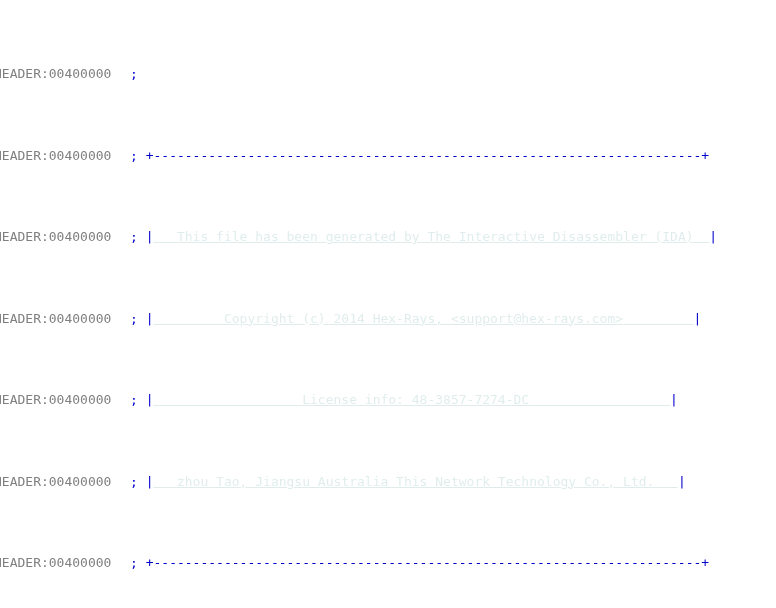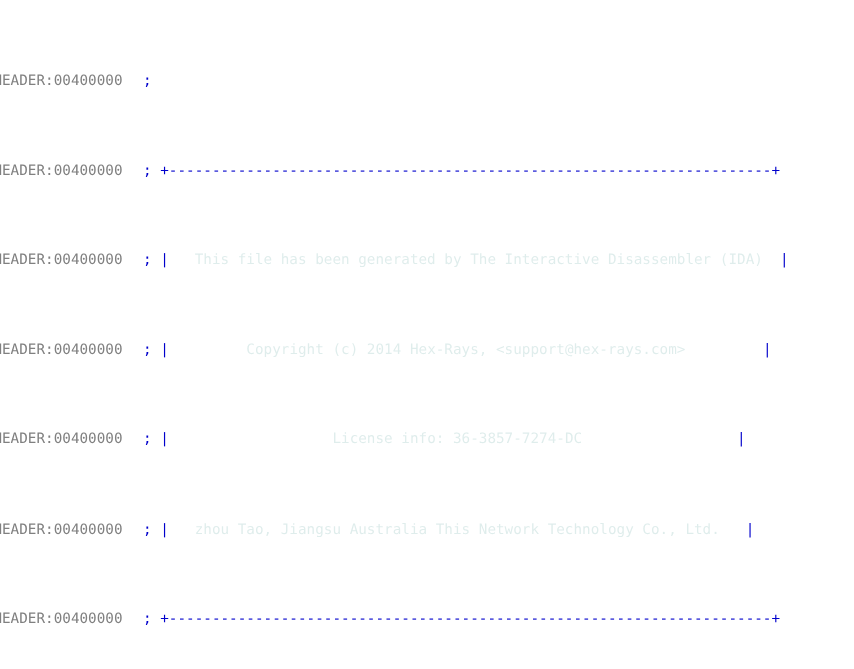--- a/index.html
+++ b/index.html
@@ -39,20 +39,21 @@
   }
   .semi {
     color: #0000cc;
   }
   .code {
     color: #0000cc;
   }
   .faded {
     color: #0f766e;
     opacity: 0.13;
+    text-decoration: underline;
   }
 </style>
 </head>
 <body>
 
 <div id="ida-view">
   <div class="listing">
 
     
     <div class="row"><span class="addr">HEADER:00400000</span><span class="semi">; </span></div>
@@ -60,21 +61,21 @@
     
     <div class="row"><span class="addr">HEADER:00400000</span><span class="semi">; </span><span class="code">+----------------------------------------------------------------------+</span></div>
 
     
     <div class="row"><span class="addr">HEADER:00400000</span><span class="semi">; </span><span class="code">|</span><span class="faded">   <span>This file has been generated by The Interactive Disassembler (IDA)</span>  </span><span class="code">|</span></div>
 
     
     <div class="row"><span class="addr">HEADER:00400000</span><span class="semi">; </span><span class="code">|</span><span class="faded">         <span>Copyright (c) 2014 Hex-Rays, &lt;support@hex-rays.com&gt;</span>         </span><span class="code">|</span></div>
 
     
-    <div class="row"><span class="addr">HEADER:00400000</span><span class="semi">; </span><span class="code">|</span><span class="faded">                   <span>License info: 36-3857-7274-DC</span>                  </span><span class="code">|</span></div>
+    <div class="row"><span class="addr">HEADER:00400000</span><span class="semi">; </span><span class="code">|</span><span class="faded">                   <span>License info: 48-3857-7274-DC</span>                  </span><span class="code">|</span></div>
 
     
     <div class="row"><span class="addr">HEADER:00400000</span><span class="semi">; </span><span class="code">|</span><span class="faded">   <span>zhou Tao, Jiangsu Australia This Network Technology Co., Ltd.</span>   </span><span class="code">|</span></div>
 
     
     <div class="row"><span class="addr">HEADER:00400000</span><span class="semi">; </span><span class="code">+----------------------------------------------------------------------+</span></div>
 
     
     
 

